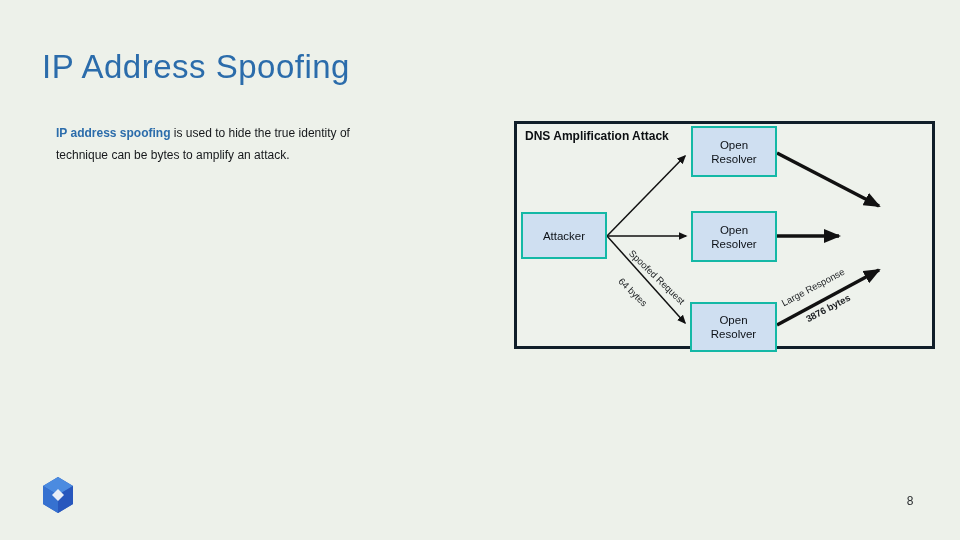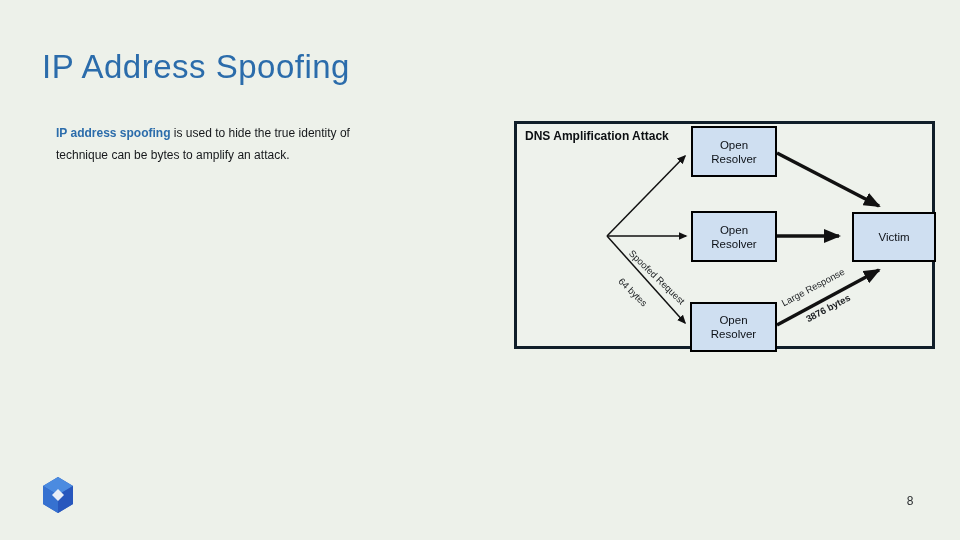--- a/index.html
+++ b/index.html
@@ -61,21 +61,21 @@
   .arrow-layer {
     position: absolute;
     left: 0; top: 0;
     width: 421px; height: 228px;
   }
 
   
   .node {
     position: absolute;
     background: #cfdff1;
-    border: 2px solid #000000;
+    border: 2px solid #14b8a6;
     display: flex;
     align-items: center;
     justify-content: center;
     text-align: center;
     font-size: 11.5px;
     color: #0d1117;
     line-height: 14px;
   }
   .node .wrap { max-width: 54px; }
   .node-attacker       { left: 4px;   top: 88px;  width: 86px; height: 47px; }
@@ -140,31 +140,31 @@
     <line x1="90" y1="112" x2="169" y2="112" stroke="#111111" stroke-width="1.5" marker-end="url(#arr-thin)"></line>
     <line x1="90" y1="112" x2="168" y2="199" stroke="#111111" stroke-width="1.5" marker-end="url(#arr-thin)"></line>
 
     <line x1="260" y1="29" x2="362" y2="82" stroke="#111111" stroke-width="3.6" marker-end="url(#arr-thick)"></line>
     <line x1="260" y1="112" x2="322" y2="112" stroke="#111111" stroke-width="3.6" marker-end="url(#arr-thick)"></line>
     <line x1="260" y1="201" x2="362" y2="146" stroke="#111111" stroke-width="3.6" marker-end="url(#arr-thick)"></line>
   </svg>
 
   <div class="diagram-title">DNS Amplification Attack</div>
 
+  <div class="node node-attacker">
+    <span class="wrap">Attacker</span>
+  </div>
   <div class="node node-resolver-top">
     <span class="wrap">Open Resolver</span>
   </div>
   <div class="node node-resolver-mid">
     <span class="wrap">Open Resolver</span>
   </div>
   <div class="node node-resolver-bot">
     <span class="wrap">Open Resolver</span>
-  </div>
-  <div class="node node-victim">
-    <span class="wrap">Victim</span>
   </div>
 
   <div class="edge-label lbl-spoofed-request">Spoofed Request</div>
   <div class="edge-label lbl-request-size">64 bytes</div>
   <div class="edge-label lbl-large-response">Large Response</div>
   <div class="edge-label lbl-response-size">3876 bytes</div>
 </div>
 
 <svg class="logo" viewBox="0 0 34 38">
   <polygon points="17,1 32,10 32,28 17,37 2,28 2,10" fill="#2e5fc0"></polygon>

